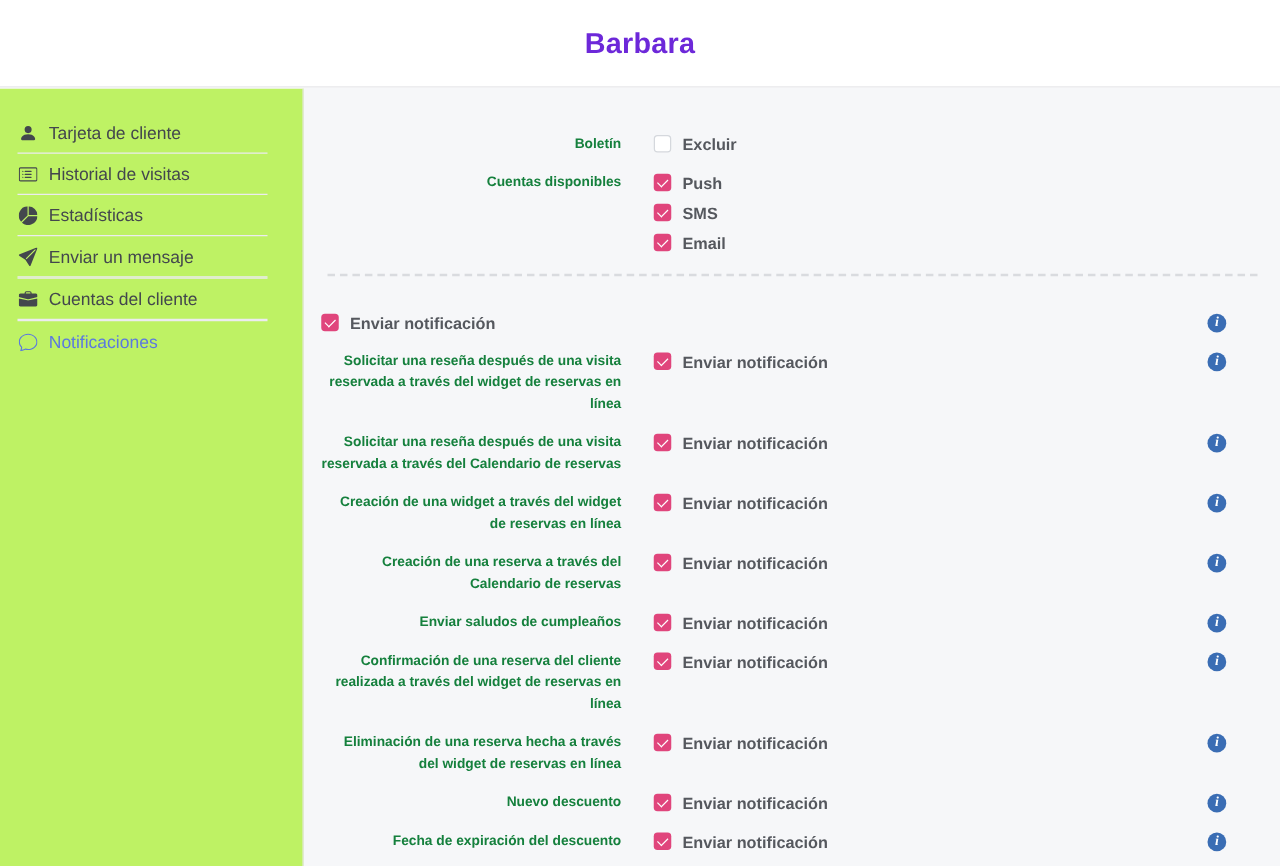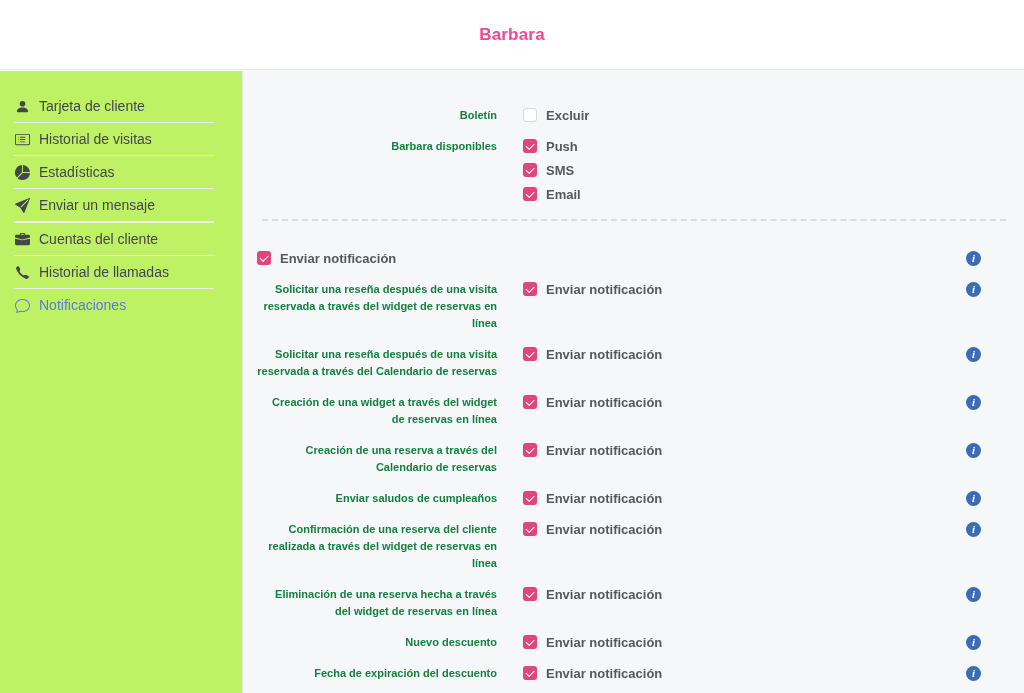--- a/index.html
+++ b/index.html
@@ -8,21 +8,21 @@
     width:1024px; height:693px; position:relative; overflow:hidden;
     font-family:"Liberation Sans", sans-serif;
     background:var(--content_bg,#f6f7f9);
   }
   
   .hdr {
     position:absolute; top:0; left:0; right:0; height:70px;
     background:#fff; border-bottom:1px solid var(--border,#e7e8ea);
     display:flex; align-items:center; justify-content:center;
   }
-  .hdr h1 { margin:0; font-size:17px; font-weight:bold; color:#ec4899; letter-spacing:.2px; }
+  .hdr h1 { margin:0; font-size:23px; font-weight:bold; color:#6d28d9; letter-spacing:.2px; }
   
   .sidebar {
     position:absolute; top:71px; left:0; bottom:0; width:243px;
     background:#bef264; border-right:1px solid var(--border,#e7e8ea);
     padding-top:19px;
   }
   .side-item {
     display:flex; align-items:center; gap:9px; height:32px;
     padding-left:15px; font-size:14px; color:#43474d; cursor:pointer;
     white-space:nowrap;
@@ -110,28 +110,20 @@
     <div class="side-div"></div>
     <div class="side-item">
     <span class="ic">
         <svg viewBox="0 0 16 16" fill="currentColor" xmlns="http://www.w3.org/2000/svg">
           <path d="M6.5 1A1.5 1.5 0 0 0 5 2.5V3H1.5A1.5 1.5 0 0 0 0 4.5v1.384l7.614 2.03a1.5 1.5 0 0 0 .772 0L16 5.884V4.5A1.5 1.5 0 0 0 14.5 3H11v-.5A1.5 1.5 0 0 0 9.5 1h-3zm0 1h3a.5.5 0 0 1 .5.5V3H6v-.5a.5.5 0 0 1 .5-.5zm1.886 6.914L0 7.151V12.5A1.5 1.5 0 0 0 1.5 14h13a1.5 1.5 0 0 0 1.5-1.5V7.15l-8.386 1.764a2.5 2.5 0 0 1-1.228 0z"></path>
         </svg>
       </span>
     <span>Cuentas del cliente</span>
   </div>
     <div class="side-div"></div>
-    <div class="side-item">
-    <span class="ic">
-        <svg viewBox="0 0 16 16" fill="currentColor" xmlns="http://www.w3.org/2000/svg">
-          <path d="M3.654 1.328a.678.678 0 0 0-1.015-.063L1.605 2.3c-.483.484-.661 1.169-.45 1.77a17.568 17.568 0 0 0 4.168 6.608 17.569 17.569 0 0 0 6.608 4.168c.601.211 1.286.033 1.77-.45l1.034-1.034a.678.678 0 0 0-.063-1.015l-2.307-1.794a.678.678 0 0 0-.58-.122l-2.19.547a1.745 1.745 0 0 1-1.657-.459L5.482 8.062a1.745 1.745 0 0 1-.46-1.657l.548-2.19a.678.678 0 0 0-.122-.58L3.654 1.328z"></path>
-        </svg>
-      </span>
-    <span>Historial de llamadas</span>
-  </div>
     <div class="side-div"></div>
     <div class="side-item active">
     <span class="ic">
         <svg viewBox="0 0 16 16" fill="currentColor" xmlns="http://www.w3.org/2000/svg">
           <path d="M2.678 11.894a1 1 0 0 1 .287.801 10.97 10.97 0 0 1-.398 2c1.395-.323 2.247-.697 2.634-.893a1 1 0 0 1 .71-.074A8.06 8.06 0 0 0 8 14c3.996 0 7-2.807 7-6 0-3.192-3.004-6-7-6S1 4.808 1 8c0 1.468.617 2.83 1.678 3.894zm-.493 3.905a21.682 21.682 0 0 1-.713.129c-.2.032-.352-.176-.273-.362a9.68 9.68 0 0 0 .244-.637l.003-.01c.248-.72.45-1.548.524-2.319C.743 11.37 0 9.76 0 8c0-3.866 3.582-7 8-7s8 3.134 8 7-3.582 7-8 7a9.06 9.06 0 0 1-2.347-.306c-.52.263-1.639.742-3.468 1.105z"></path>
         </svg>
       </span>
     <span>Notificaciones</span>
   </div>
   </aside>
@@ -139,21 +131,21 @@
 <main class="main">
   <div class="row">
     <div class="rlabel">Boletín</div>
     <label class="opt">
       <span class="cb unchecked"></span>
       <span>Excluir</span>
     </label>
   </div>
 
   <div class="row">
-    <div class="rlabel">Barbara disponibles</div>
+    <div class="rlabel">Cuentas disponibles</div>
     <div class="optcol" id="channel-options">
         <label class="opt">
     <span class="cb checked"></span>
     <span>Push</span>
   </label>
         <label class="opt">
     <span class="cb checked"></span>
     <span>SMS</span>
   </label>
         <label class="opt">

